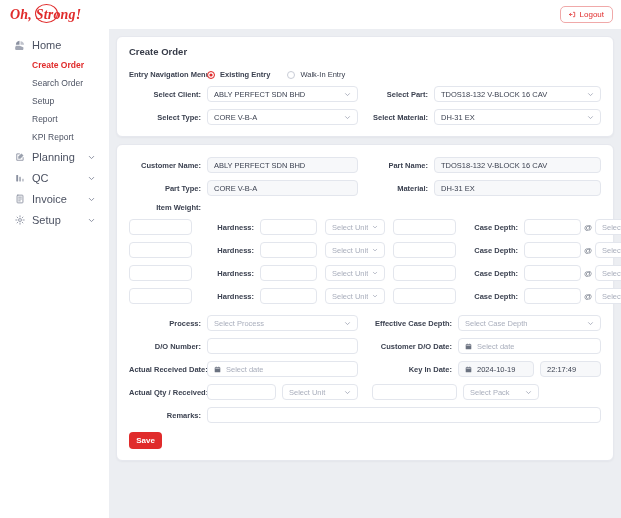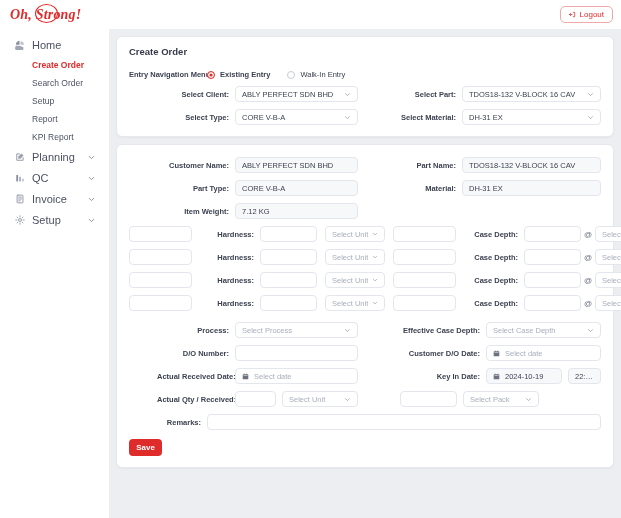--- a/index.html
+++ b/index.html
@@ -69,21 +69,21 @@
   .card {
     background: #fff; border-radius: 6px; border: 1px solid #e6e8ee;
     box-shadow: 0 1px 2px rgba(16,24,40,.04);
     margin-bottom: 7px;
   }
   .card-pad { padding: 9px 12px 11px 12px; }
   .card-title { font-size: 9.5px; color: #353a47; font-weight: bold; padding: 9px 12px 2px 12px; }
 
   
   .row { display: flex; align-items: center; margin-top: 7px; }
-  .col { display: flex; align-items: center; flex: 1 1 0; min-width: 0; margin-left: 28px; }
+  .col { display: flex; align-items: center; flex: 1 1 0; min-width: 0; }
   .lab {
     font-size: 7.5px; color: #3b4150; font-weight: bold;
     text-align: right; padding-right: 6px; white-space: nowrap; flex: 0 0 auto;
   }
   .lab.w-a { width: 78px; }
   .lab.w-b { width: 68px; }
   .lab.w-c { width: 62px; }
 
   .ctl {
     height: 16px; border: 1px solid #e3e6ed; border-radius: 4px;
@@ -344,23 +344,20 @@
               <div class="lab w-c">Material:</div>
               <div class="ctl readonly grow">
                 <span class="val">DH-31 EX</span>
               </div>
             </div>
           </div>
 
           <div class="row">
             <div class="col">
               <div class="lab w-a">Item Weight:</div>
-              <div class="ctl readonly grow">
-                <span class="val">7.12 KG</span>
-              </div>
             </div>
             <div class="gap14"></div>
             <div class="col"></div>
           </div>
 
           <div class="hrow">
             <div class="ctl box-sm"></div>
             <div class="lab w-b">Hardness:</div>
             <div class="ctl box-md"></div>
             <div class="gap8"></div>

